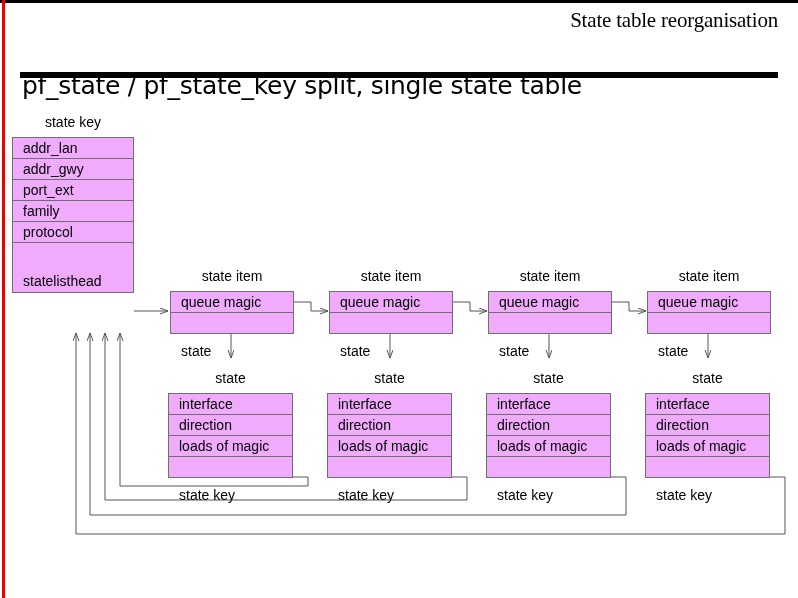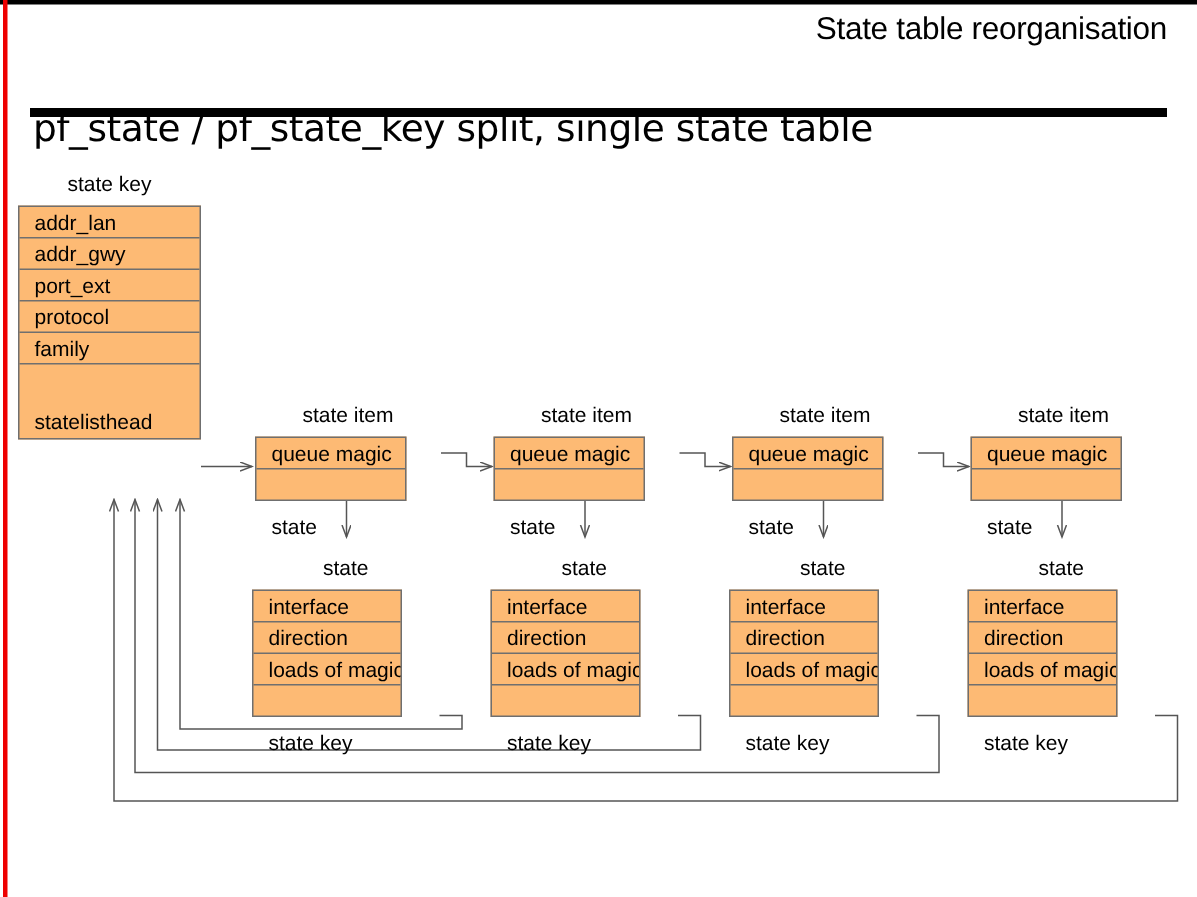--- a/index.html
+++ b/index.html
@@ -28,21 +28,21 @@
     left: 2px; top: 0;
     width: 3px; height: 598px;
     background: #ee0000;
   }
 
   #slide-kicker {
     position: absolute;
     right: 20px;
     top: 8px;
     font-size: 21px;
-    font-family: Liberation Sans, sans-serif;
+    font-family: Liberation Serif, serif;
     white-space: nowrap;
     letter-spacing: -0.2px;
   }
   #slide-title {
     position: absolute;
     left: 22px;
     top: 38px;
     font-size: 25px;
     font-family: "DejaVu Sans", sans-serif;
     white-space: nowrap;
@@ -55,21 +55,21 @@
     top: 72px;
     width: 758px;
     height: 6px;
     background: #000000;
   }
 
   
   .struct {
     position: absolute;
     border: 1px solid #6f6f6f;
-    background: #fdba74;
+    background: #f0abfc;
     box-sizing: border-box;
   }
   .struct .row {
     font-size: 14px;
     line-height: 20px;
     height: 21px;
     padding: 0 0 0 10px;
     border-bottom: 1px solid #6f6f6f;
     box-sizing: border-box;
     white-space: nowrap;
@@ -95,32 +95,32 @@
     width: 122px;
   }
   #state-key-caption {
     left: 12px;
     top: 114px;
     width: 122px;
   }
 
   
   .state-item-box {
-    width: 101px;
+    width: 124px;
     height: 43px;
     top: 291px;
   }
   .state-item-caption {
     width: 124px;
     top: 268px;
   }
 
   
   .state-box {
-    width: 100px;
+    width: 125px;
     height: 85px;
     top: 393px;
   }
   .state-caption {
     width: 125px;
     top: 370px;
   }
 
   
   #wires {
@@ -172,22 +172,22 @@
     <polyline points="452,477 467,477 467,500 105,500 105,333" marker-end="url(#ahd)"></polyline>
     <polyline points="611,477 626,477 626,515 90,515 90,333" marker-end="url(#ahd)"></polyline>
     <polyline points="770,477 785,477 785,534 76,534 76,333" marker-end="url(#ahd)"></polyline>
   </svg>
 
   <div class="caption" id="state-key-caption">state key</div>
   <div class="struct" id="state-key-box">
     <div class="row">addr_lan</div>
     <div class="row">addr_gwy</div>
     <div class="row">port_ext</div>
+    <div class="row">family</div>
     <div class="row">protocol</div>
-    <div class="row">family</div>
     <div class="row">statelisthead</div>
   </div>
 
   <div class="caption state-item-caption" style="left:170px;">state item</div>
   <div class="struct state-item-box" style="left:170px;">
     <div class="row">queue magic</div>
     <div class="row">state</div>
   </div>
 
   <div class="caption state-item-caption" style="left:329px;">state item</div>

